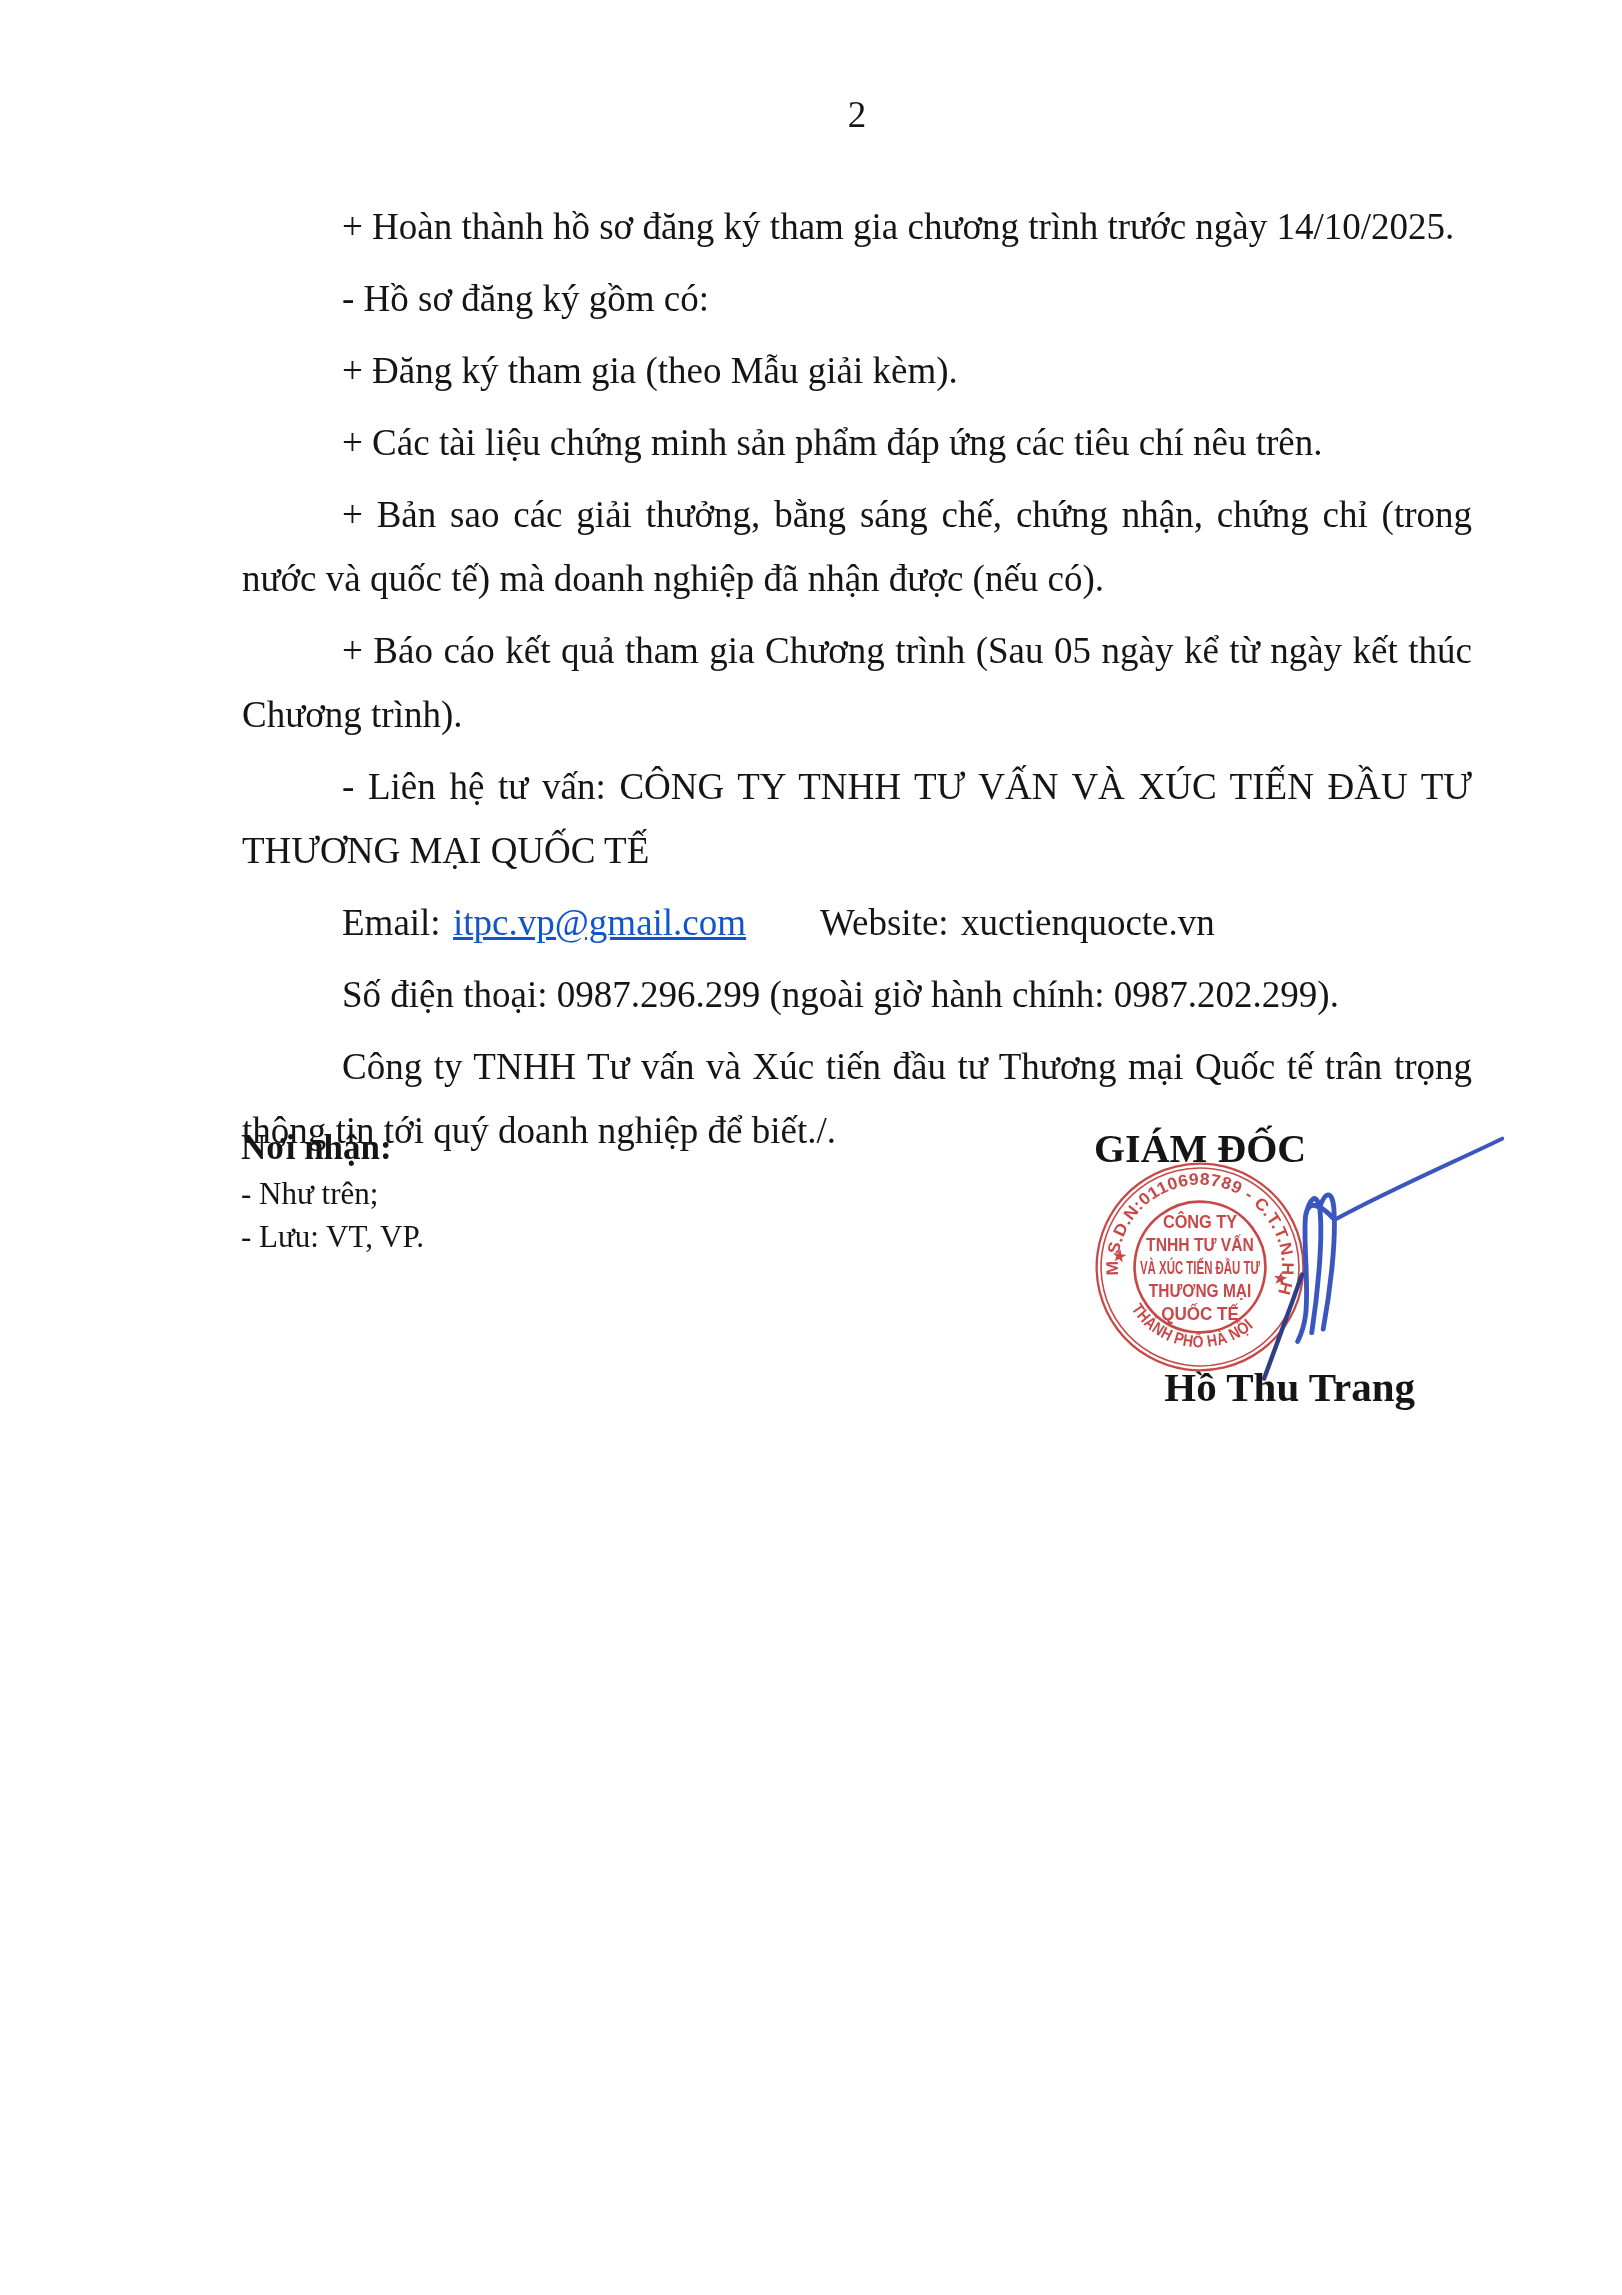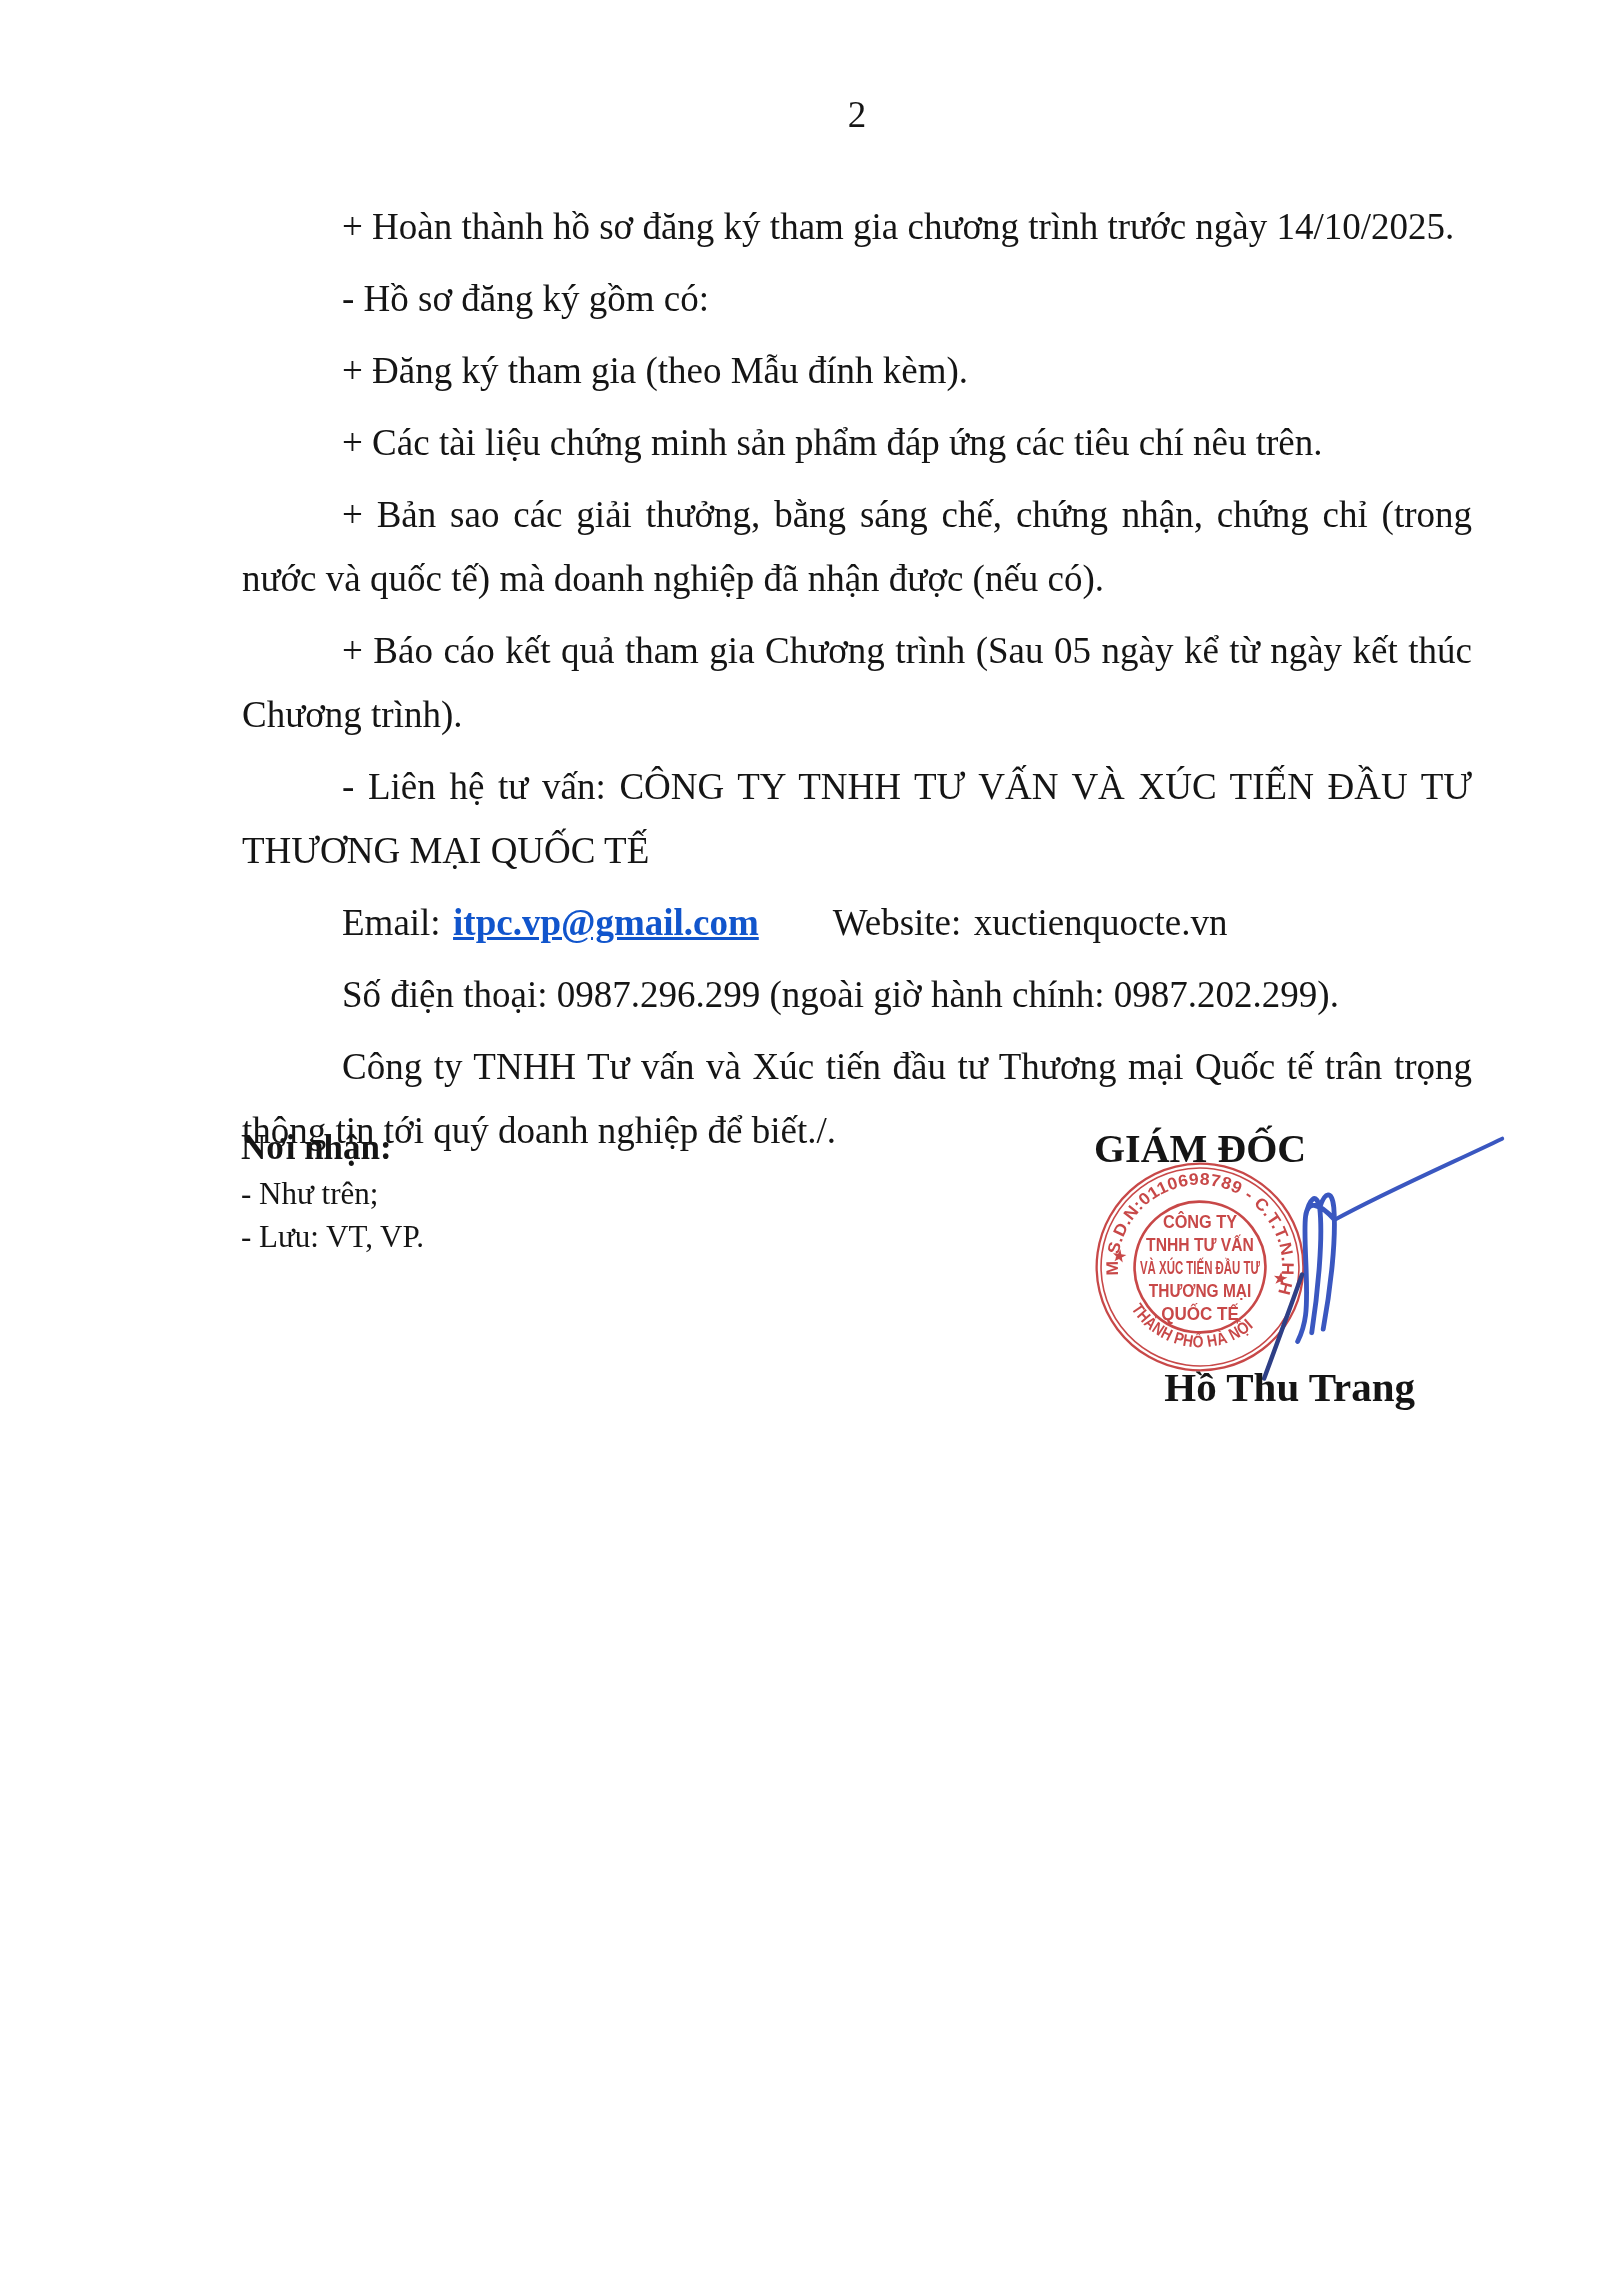--- a/index.html
+++ b/index.html
@@ -10,21 +10,21 @@
   .page-number{
     position:absolute; left:234px; top:95px; width:1246px;
     text-align:center; font-size:37px; line-height:39px;
   }
   .body-text{
     position:absolute; left:234px; top:187px; width:1246px;
     font-size:37px; line-height:64px; text-align:justify;
   }
   .para{margin:8px; text-indent:100px;}
   .nowrap{white-space:nowrap;}
-  .email{color:#1155cc; text-decoration:underline; text-decoration-color:#1155cc;font-weight:bold;}
+  .email{color:#1155cc; text-decoration:underline; text-decoration-color:#1155cc;}
   .lbl{margin-right:12.4px;}
   .gap{display:inline-block; width:74px;}
   .footer-left{
     position:absolute; left:241px; top:1123px; width:371px; text-align:left;
   }
   .recip-head{font-size:35px; font-weight:bold; line-height:49px; margin:0;}
   .recip-item{font-size:31px; line-height:43px; margin:0;}
   .director-title{
     position:absolute; left:1094px; top:1126px; width:321px;
     font-size:40px; font-weight:bold; line-height:46px; z-index:1;
@@ -50,21 +50,21 @@
 </head>
 <body>
 
 <div class="page">
 
   <div class="page-number">2</div>
 
   <div class="body-text">
     <p class="para nowrap">+ Hoàn thành hồ sơ đăng ký tham gia chương trình trước ngày 14/10/2025.</p>
     <p class="para nowrap">- Hồ sơ đăng ký gồm có:</p>
-    <p class="para nowrap">+ Đăng ký tham gia (theo Mẫu đính kèm).</p>
+    <p class="para nowrap">+ Đăng ký tham gia (theo Mẫu giải kèm).</p>
     <p class="para nowrap">+ Các tài liệu chứng minh sản phẩm đáp ứng các tiêu chí nêu trên.</p>
     <p class="para">+ Bản sao các giải thưởng, bằng sáng chế, chứng nhận, chứng chỉ (trong nước và quốc tế) mà doanh nghiệp đã nhận được (nếu có).</p>
     <p class="para">+ Báo cáo kết quả tham gia Chương trình (Sau 05 ngày kể từ ngày kết thúc Chương trình).</p>
     <p class="para">- Liên hệ tư vấn: CÔNG TY TNHH TƯ VẤN VÀ XÚC TIẾN ĐẦU TƯ THƯƠNG MẠI QUỐC TẾ</p>
 
     <p class="para nowrap">
       <span class="lbl">Email:</span><a class="email" href="#">itpc.vp@gmail.com</a><span class="gap"></span><span class="lbl">Website:</span><span>xuctienquocte.vn</span>
     </p>
     <p class="para nowrap">Số điện thoại: 0987.296.299 (ngoài giờ hành chính: 0987.202.299).</p>
     <p class="para">Công ty TNHH Tư vấn và Xúc tiến đầu tư Thương mại Quốc tế trân trọng thông tin tới quý doanh nghiệp để biết./.</p>

